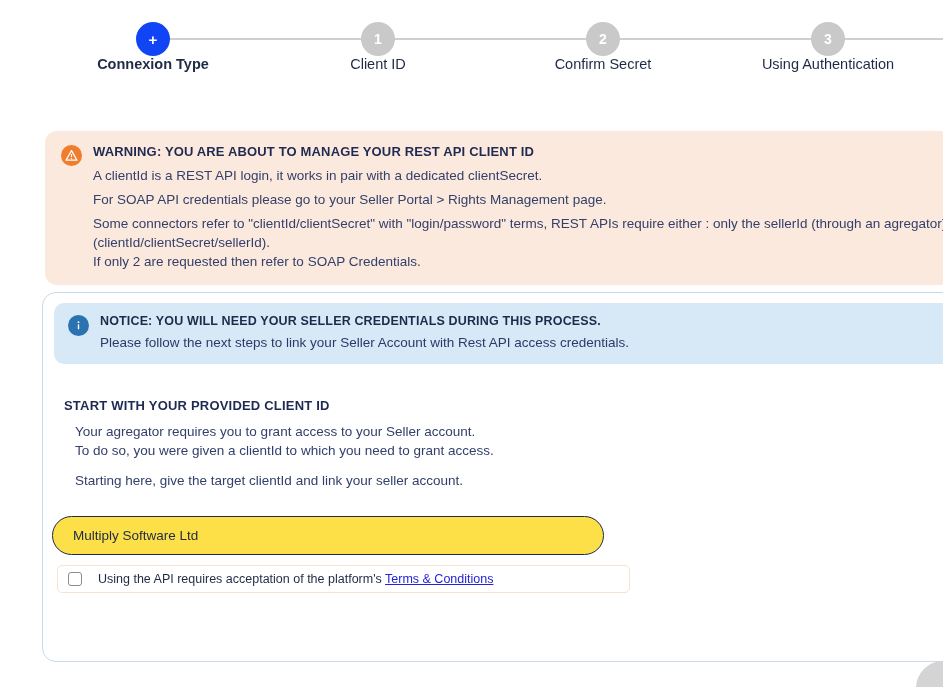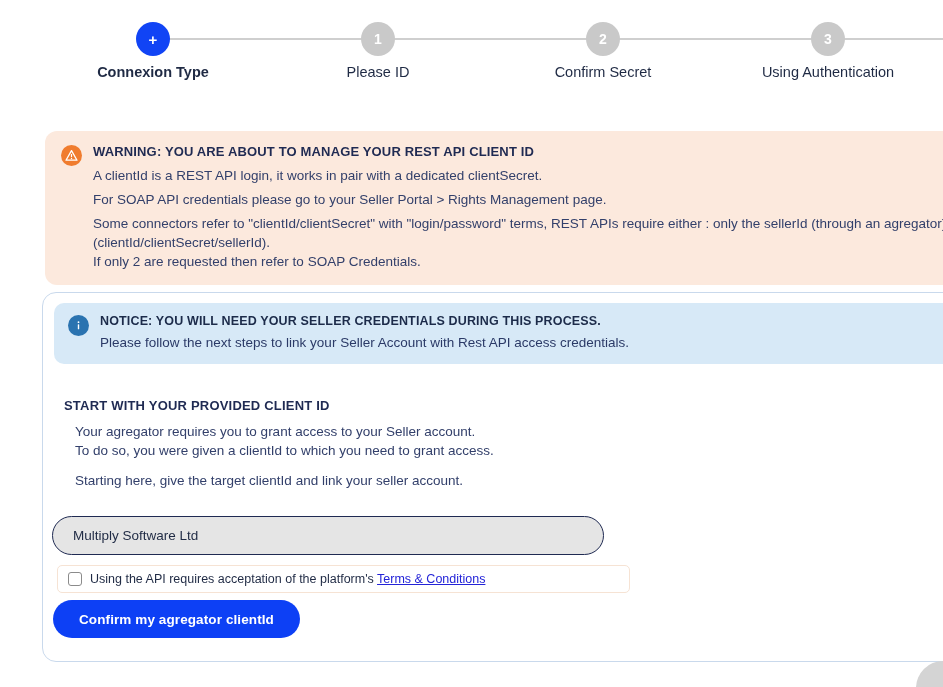--- a/index.html
+++ b/index.html
@@ -56,21 +56,21 @@
   .step-bullet.active {
     background: #1144f5;
   }
   .step-bullet .plus-glyph {
     font-size: 15px;
     font-weight: 700;
     line-height: 1;
     transform: translateY(-0.5px);
   }
   .step-label {
-    margin-top: 8px;
+    margin-top: 0;
     font-size: 14.5px;
     color: #1f2a44;
     white-space: nowrap;
   }
   .step-label.active {
     font-weight: 700;
   }
   .step-line {
     position: absolute;
     height: 2px;
@@ -193,37 +193,37 @@
     top: 223px;
     width: 552px;
     height: 39px;
     box-sizing: border-box;
     border: 1.6px solid #1f2a52;
     border-radius: 22px;
     padding: 0 20px;
     font-family: "Liberation Sans", sans-serif;
     font-size: 13.5px;
     color: #1f2a44;
-    background: #e5e5e5;
+    background: #fde047;
     outline: none;
   }
 
   .terms-row {
     position: absolute;
     left: 14px;
     top: 272px;
     width: 573px;
     height: 28px;
     box-sizing: border-box;
     border: 1px solid #f6e3d4;
     border-radius: 5px;
     display: flex;
     align-items: center;
     padding: 0 10px;
-    gap: 8px;
+    gap: 16px;
     background: #ffffff;
   }
   .tc-checkbox {
     width: 14px;
     height: 14px;
     border: 1.3px solid #8b8b8b;
     border-radius: 3px;
     background: #ffffff;
     box-sizing: border-box;
     flex: 0 0 auto;
@@ -284,21 +284,21 @@
 
     <div class="step" style="left:153px;">
       <div class="step-bullet active">
         <span class="plus-glyph">+</span>
       </div>
       <div class="step-label active">Connexion Type</div>
     </div>
 
     <div class="step" style="left:378px;">
       <div class="step-bullet">1</div>
-      <div class="step-label">Please ID</div>
+      <div class="step-label">Client ID</div>
     </div>
 
     <div class="step" style="left:603px;">
       <div class="step-bullet">2</div>
       <div class="step-label">Confirm Secret</div>
     </div>
 
     <div class="step" style="left:828px;">
       <div class="step-bullet">3</div>
       <div class="step-label">Using Authentication</div>
@@ -348,18 +348,17 @@
     <input class="client-input" type="text" value="Multiply Software Ltd" style="">
 
     <div class="terms-row">
       <input class="tc-checkbox" type="checkbox" style="">
       <span class="terms-text">
         <span>Using the API requires acceptation of the platform's</span>
         <a class="terms-link">Terms &amp; Conditions</a>
       </span>
     </div>
 
-    <button class="confirm-button">Confirm my agregator clientId</button>
   </div>
 
   <div class="chat-bubble"></div>
 
 </div>
 
 </body></html>

